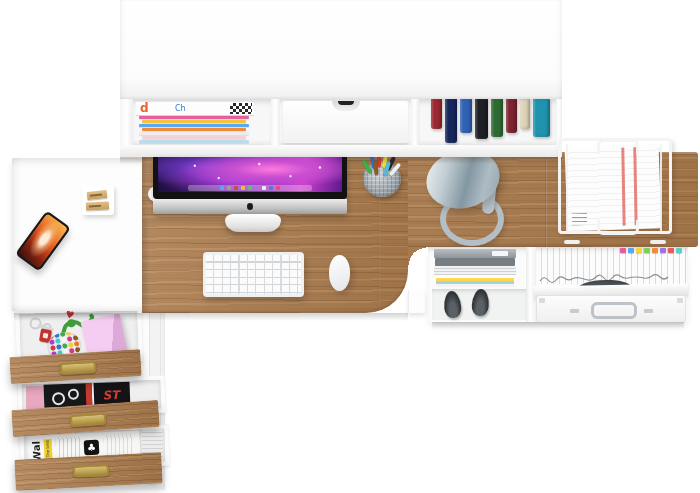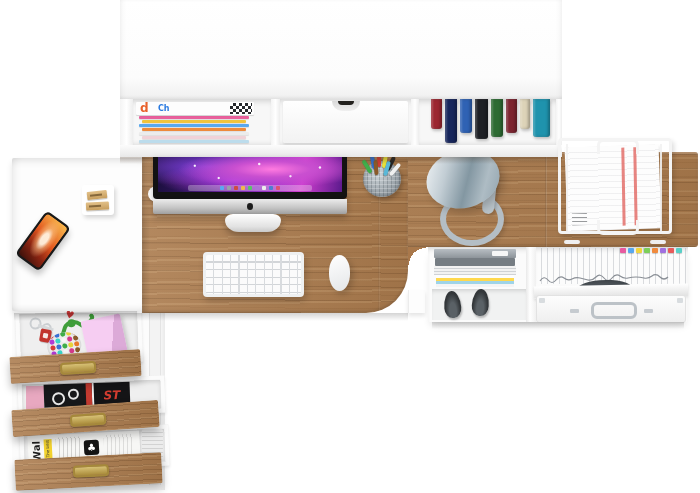--- a/index.html
+++ b/index.html
@@ -37,21 +37,21 @@
   .hutch-row{left:0;top:99px;width:442px;height:46px;background:#fbfbfb;display:flex;}
   .h-wall{background:linear-gradient(to right,#f4f4f4,#ffffff,#ededed);}
   .h-comp{position:relative;height:46px;background:#f7f7f7;
     box-shadow:inset 0 6px 6px -4px rgba(0,0,0,0.16), inset 0 -4px 5px -3px rgba(0,0,0,0.10);}
   .hutch-lip{left:0;top:145px;width:442px;height:12px;background:linear-gradient(#fcfcfc,#e8e8e8);}
 
   .mag-stack{position:absolute;left:3px;top:3px;width:120px;height:41px;}
   .mag-cover{position:relative;width:118px;height:13px;background:#fdfdfd;border-radius:1px;
     box-shadow:0 1px 1px rgba(0,0,0,0.15);font-weight:bold;}
   .mag-d{position:absolute;left:4px;top:-1px;color:#e8622c;font-size:12px;font-weight:bold;}
-  .mag-ch{position:absolute;left:22px;top:2px;color:#2a7ae0;font-size:8px;font-weight:bold;}
+  .mag-ch{position:absolute;left:39px;top:2px;color:#2a7ae0;font-size:8px;font-weight:normal;}
   .mag-checker{position:absolute;right:2px;top:1px;width:22px;height:11px;background-color:#fff;
     background-image:linear-gradient(45deg,#25282c 25%,transparent 25% 75%,#25282c 75%),
                      linear-gradient(45deg,#25282c 25%,transparent 25% 75%,#25282c 75%);
     background-size:6px 6px;background-position:0 0,3px 3px;}
   .mag-spines{display:block;}
   .mag-spine{display:block;height:3px;margin:1px 3px;border-radius:1px;box-shadow:0 1px 1px rgba(0,0,0,0.10);}
   .mag-spine:nth-child(odd){width:110px;}
   .mag-spine:nth-child(even){width:104px;margin-left:6px;}
 
   .books{display:flex;align-items:flex-start;gap:3px;padding-left:12px;height:46px;}

